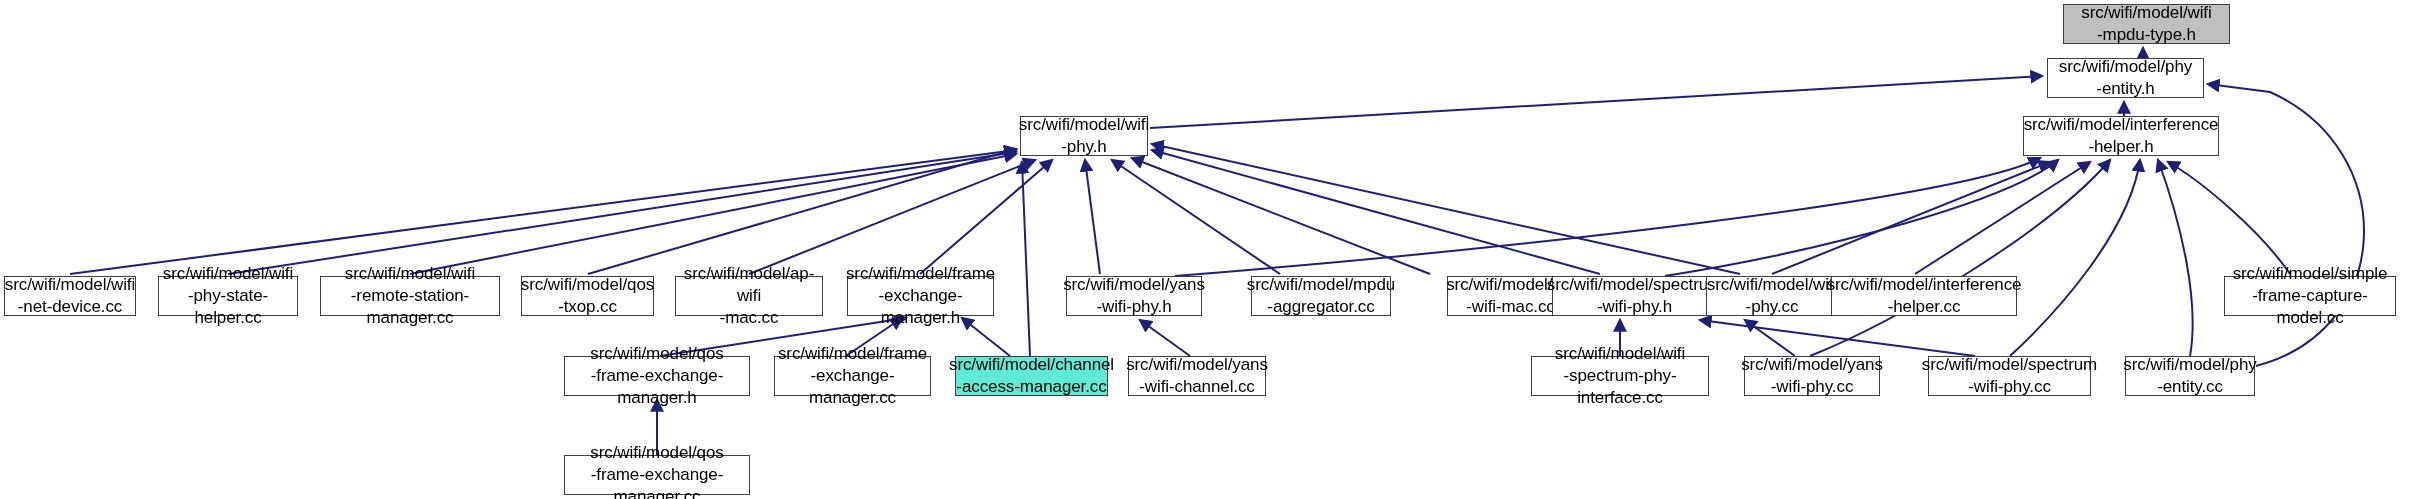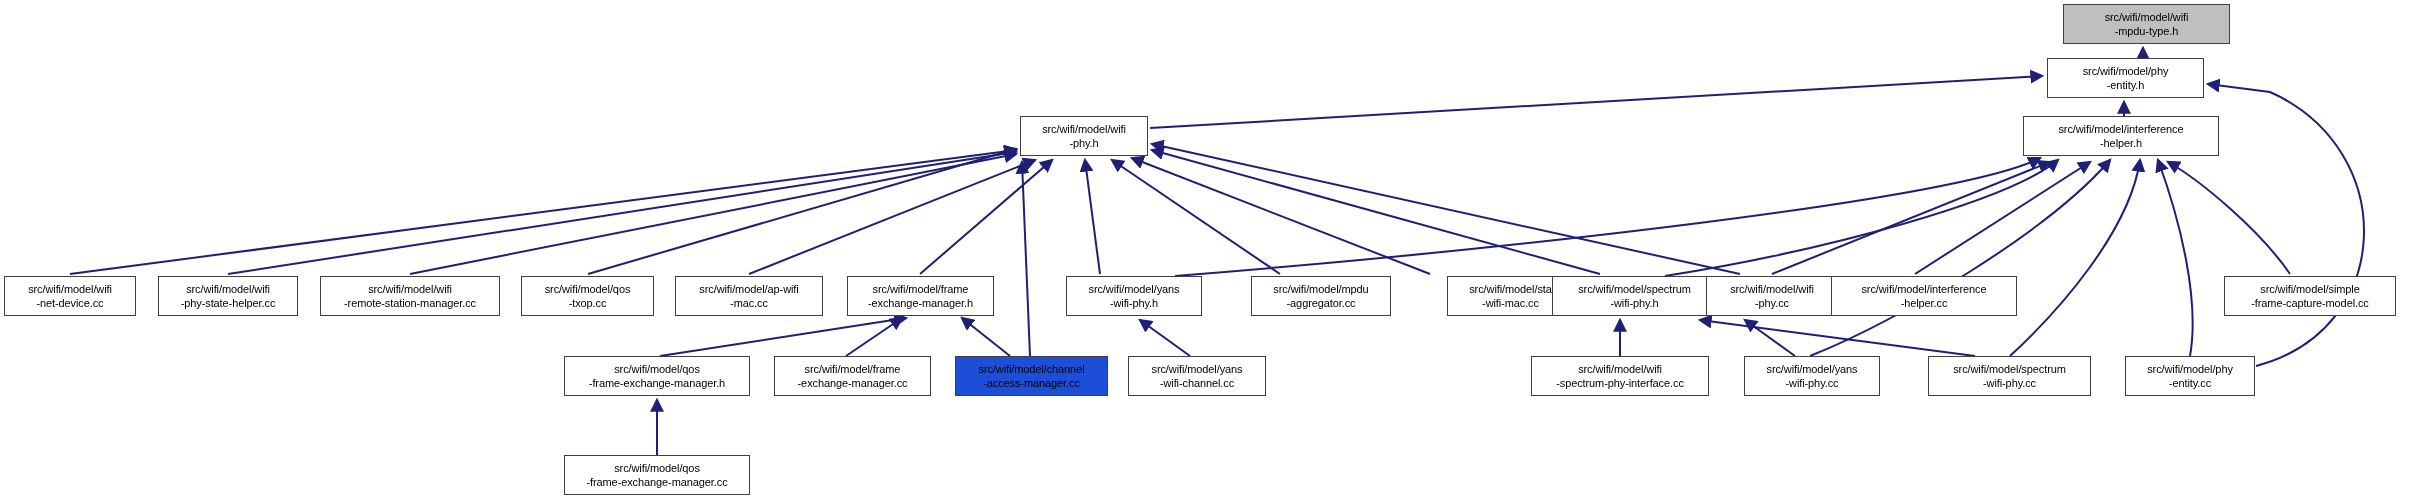--- a/index.html
+++ b/index.html
@@ -27,21 +27,21 @@
   .node {
     position: absolute;
     box-sizing: border-box;
     display: flex;
     align-items: center;
     justify-content: center;
     text-align: center;
     border: 1.5px solid #404040;
     background: #ffffff;
     color: #000000;
-    font-size: 11px;
+    font-size: 17px;
     line-height: 1.28;
     letter-spacing: -0.1px;
     white-space: pre-line;
     padding: 0 3px;
     z-index: 2;
   }
   .node.highlight {
     background: #bfbfbf;
     border-color: #404040;
   }
@@ -133,21 +133,21 @@
     <div class="node" style="left: 1706px; top: 276px; width: 132px; height: 40px; background: rgb(255, 255, 255); border-color: rgb(64, 64, 64); color: rgb(0, 0, 0);"><span>src/wifi/model/wifi
 -phy.cc</span></div>
     <div class="node" style="left: 1831px; top: 276px; width: 186px; height: 40px; background: rgb(255, 255, 255); border-color: rgb(64, 64, 64); color: rgb(0, 0, 0);"><span>src/wifi/model/interference
 -helper.cc</span></div>
     <div class="node" style="left: 2224px; top: 276px; width: 172px; height: 40px; background: rgb(255, 255, 255); border-color: rgb(64, 64, 64); color: rgb(0, 0, 0);"><span>src/wifi/model/simple
 -frame-capture-model.cc</span></div>
     <div class="node" style="left: 564px; top: 356px; width: 186px; height: 40px; background: rgb(255, 255, 255); border-color: rgb(64, 64, 64); color: rgb(0, 0, 0);"><span>src/wifi/model/qos
 -frame-exchange-manager.h</span></div>
     <div class="node" style="left: 774px; top: 356px; width: 157px; height: 40px; background: rgb(255, 255, 255); border-color: rgb(64, 64, 64); color: rgb(0, 0, 0);"><span>src/wifi/model/frame
 -exchange-manager.cc</span></div>
-    <div class="node" style="left: 955px; top: 356px; width: 153px; height: 40px; background: #1d4ed8; border-color: rgb(64, 64, 64); color: rgb(0, 0, 0);"><span>src/wifi/model/channel
+    <div class="node" style="left: 955px; top: 356px; width: 153px; height: 40px; background: #5eead4; border-color: rgb(64, 64, 64); color: rgb(0, 0, 0);"><span>src/wifi/model/channel
 -access-manager.cc</span></div>
     <div class="node" style="left: 1128px; top: 356px; width: 138px; height: 40px; background: rgb(255, 255, 255); border-color: rgb(64, 64, 64); color: rgb(0, 0, 0);"><span>src/wifi/model/yans
 -wifi-channel.cc</span></div>
     <div class="node" style="left: 1531px; top: 356px; width: 178px; height: 40px; background: rgb(255, 255, 255); border-color: rgb(64, 64, 64); color: rgb(0, 0, 0);"><span>src/wifi/model/wifi
 -spectrum-phy-interface.cc</span></div>
     <div class="node" style="left: 1744px; top: 356px; width: 136px; height: 40px; background: rgb(255, 255, 255); border-color: rgb(64, 64, 64); color: rgb(0, 0, 0);"><span>src/wifi/model/yans
 -wifi-phy.cc</span></div>
     <div class="node" style="left: 1928px; top: 356px; width: 163px; height: 40px; background: rgb(255, 255, 255); border-color: rgb(64, 64, 64); color: rgb(0, 0, 0);"><span>src/wifi/model/spectrum
 -wifi-phy.cc</span></div>
     <div class="node" style="left: 2125px; top: 356px; width: 130px; height: 40px; background: rgb(255, 255, 255); border-color: rgb(64, 64, 64); color: rgb(0, 0, 0);"><span>src/wifi/model/phy

